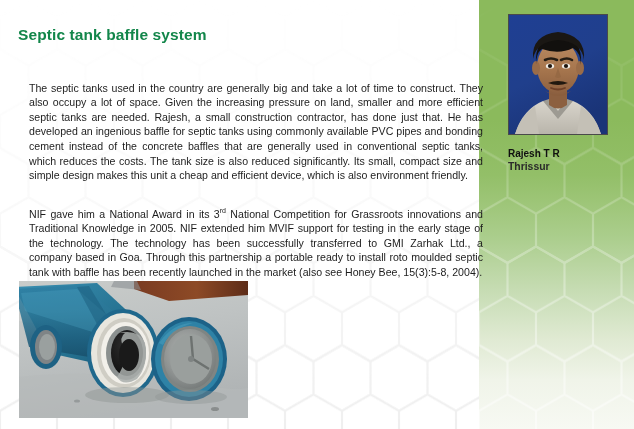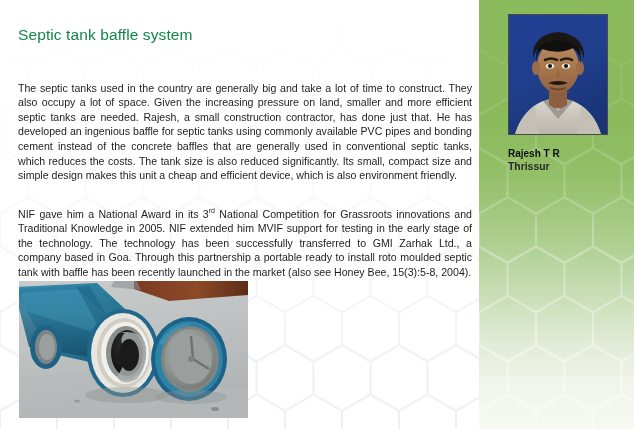--- a/index.html
+++ b/index.html
@@ -44,29 +44,29 @@
     width: 479px;
     height: 429px;
     z-index: 3;
   }
 
   #page-title {
     position: absolute;
     left: 18px;
     top: 16px;
     font-size: 15.5px;
-    font-weight: normal;
+    font-weight: bold;
     color: #12864a;
     letter-spacing: 0.1px;
     white-space: nowrap;
   }
 
   .para {
     position: absolute;
-    left: 18px;
+    left: 29px;
     width: 454px;
     font-size: 10.6px;
     line-height: 14.6px;
     color: #1d1d1d;
     text-align: justify;
     text-justify: inter-word;
   }
   #para-1 { top: 70px; }
   #para-2 { top: 196px; }
 

